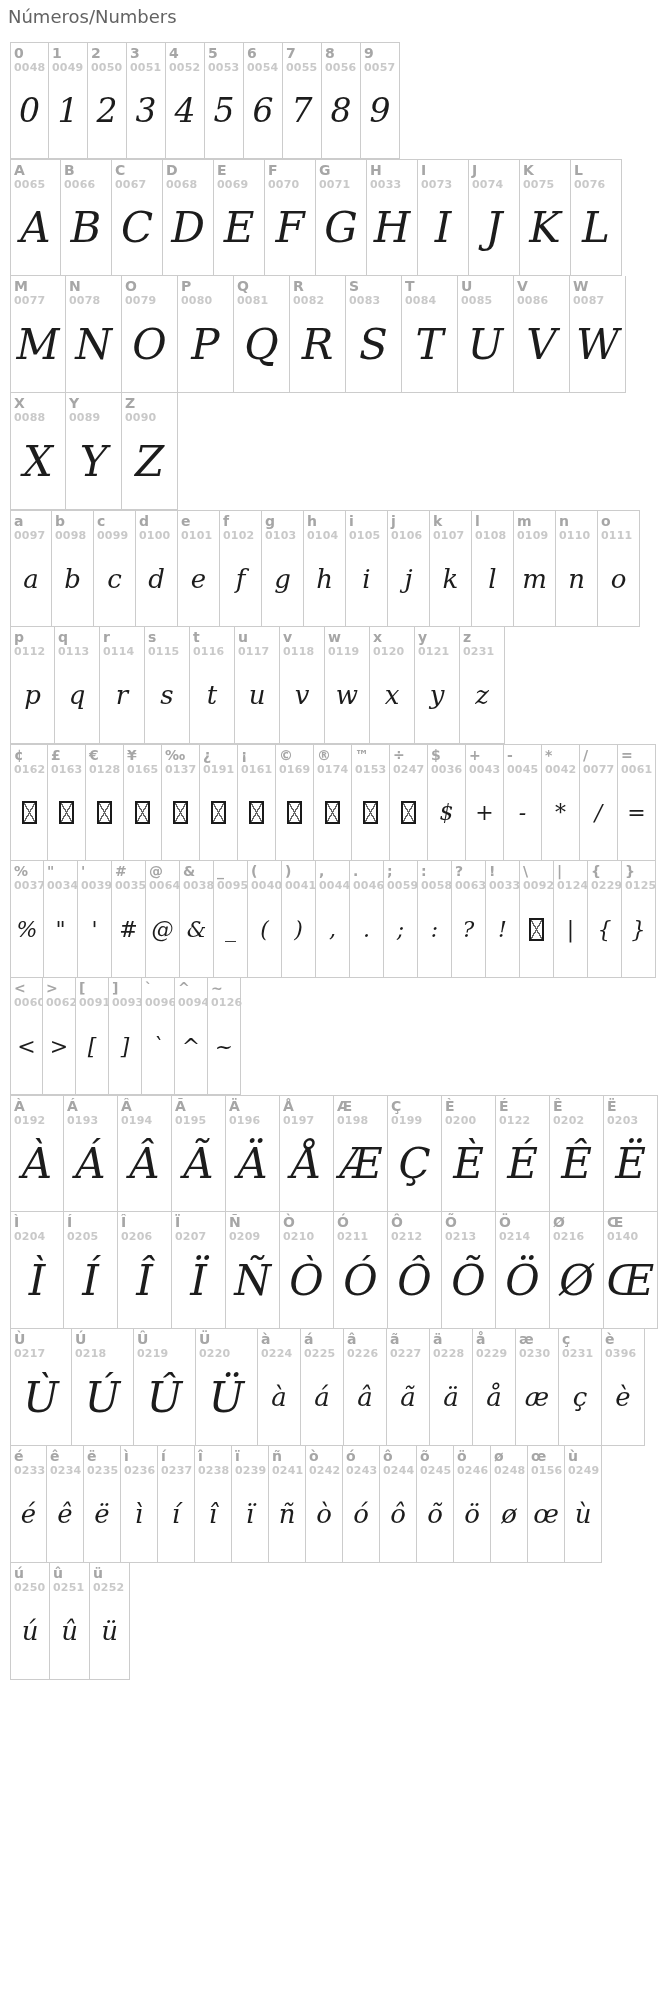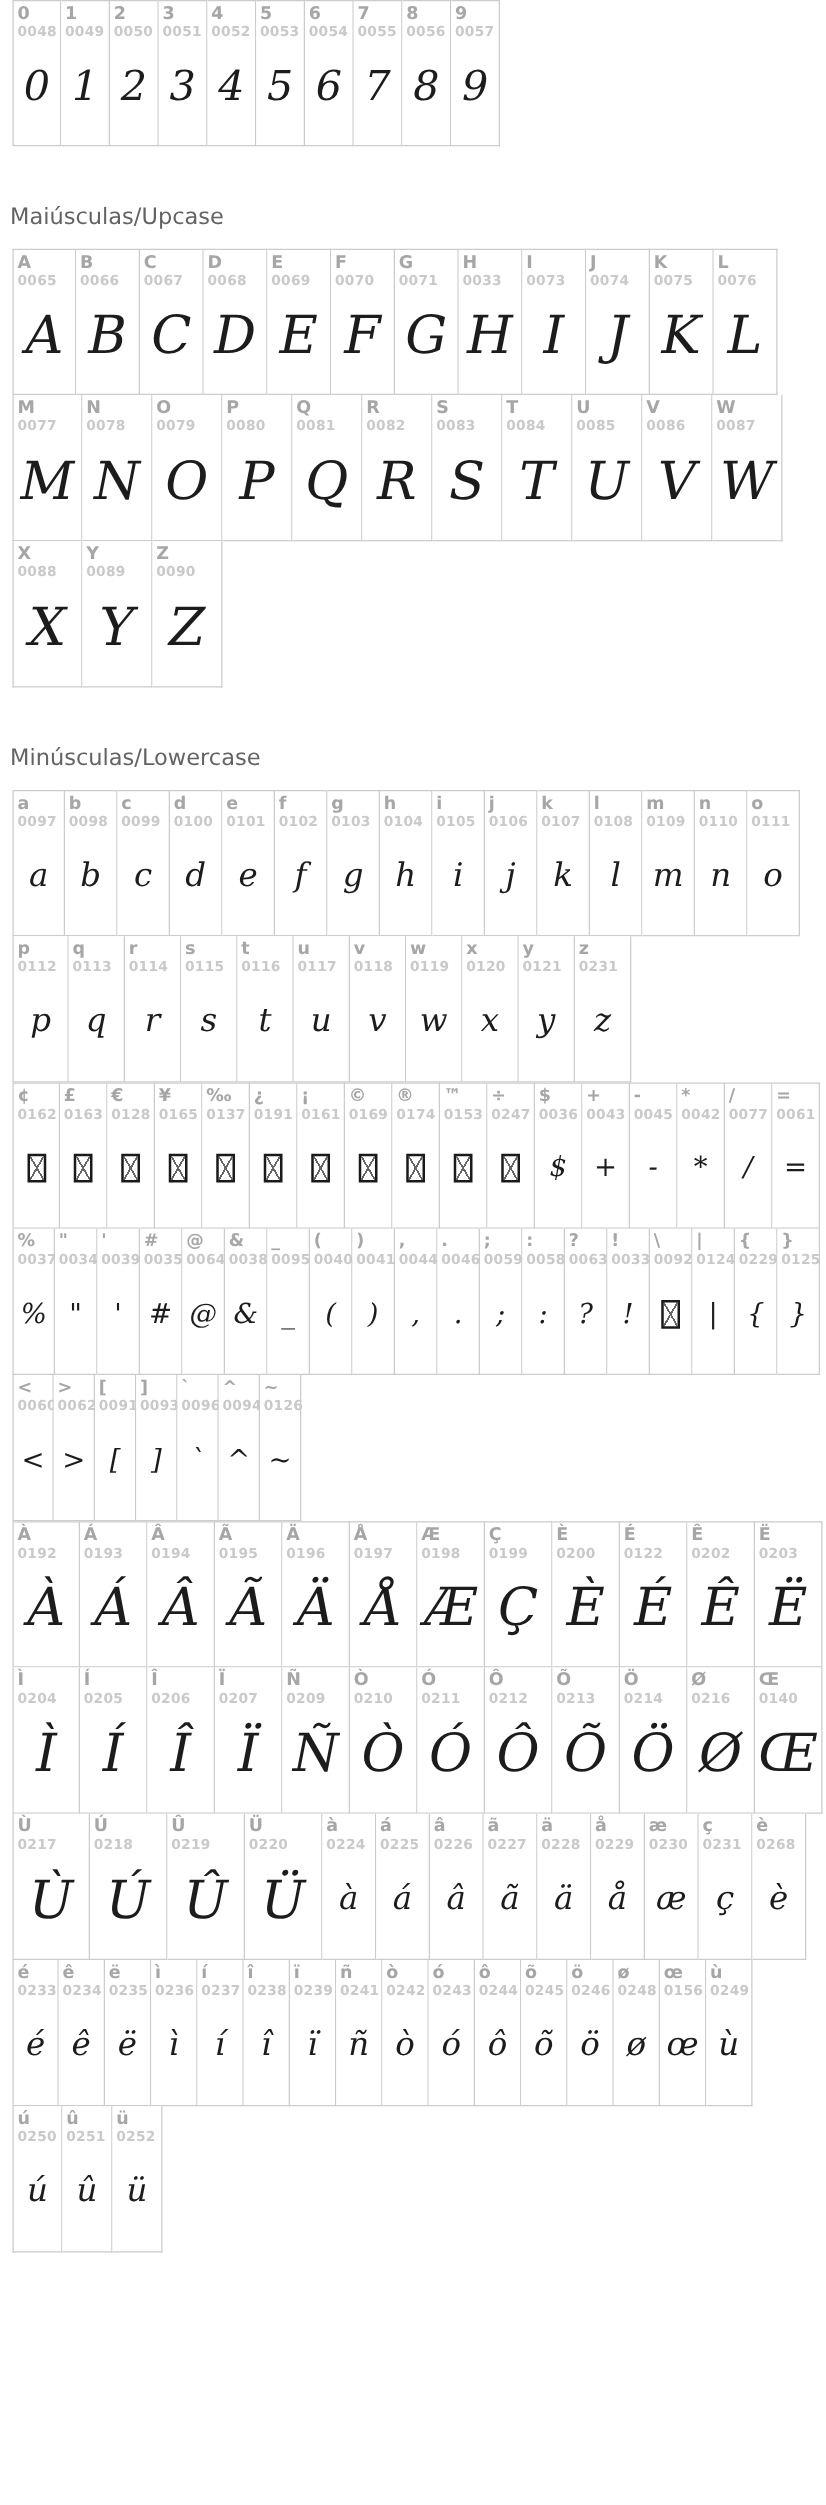--- a/index.html
+++ b/index.html
@@ -31,20 +31,21 @@
       background:
        linear-gradient(to top right, transparent calc(50% - 0.7px), #666 calc(50% - 0.7px), #666 calc(50% + 0.7px), transparent calc(50% + 0.7px)),
        linear-gradient(to bottom right, transparent calc(50% - 0.7px), #666 calc(50% - 0.7px), #666 calc(50% + 0.7px), transparent calc(50% + 0.7px));}
 </style>
 </head>
 <body>
 
 <div class="page">
   <div id="sections-root">
       <div class="section">
+        <h2 class="section-title">Números/Numbers</h2>
         <div class="glyph-table">
           <div class="grid-row">
   <div class="cell" style="width: 39px;">
     <div class="cell-head">
       <span class="ch">0</span>
       <span class="code">0048</span>
     </div>
     <div class="glyph g-lg">0</div>
   </div>
 
@@ -111,833 +112,831 @@
     </div>
     <div class="glyph g-lg">8</div>
   </div>
 
   <div class="cell" style="width: 39px;">
     <div class="cell-head">
       <span class="ch">9</span>
       <span class="code">0057</span>
     </div>
     <div class="glyph g-lg">9</div>
-  </div>
-</div>
-        </div>
-      </div>
-      <div class="section">
-        <h2 class="section-title">Maiúsculas/Upcase</h2>
-        <div class="glyph-table">
-          <div class="grid-row">
-  <div class="cell" style="width: 51px;">
-    <div class="cell-head">
-      <span class="ch">A</span>
-      <span class="code">0065</span>
-    </div>
-    <div class="glyph g-xl">A</div>
-  </div>
-
-  <div class="cell" style="width: 51px;">
-    <div class="cell-head">
-      <span class="ch">B</span>
-      <span class="code">0066</span>
-    </div>
-    <div class="glyph g-xl">B</div>
-  </div>
-
-  <div class="cell" style="width: 51px;">
-    <div class="cell-head">
-      <span class="ch">C</span>
-      <span class="code">0067</span>
-    </div>
-    <div class="glyph g-xl">C</div>
-  </div>
-
-  <div class="cell" style="width: 51px;">
-    <div class="cell-head">
-      <span class="ch">D</span>
-      <span class="code">0068</span>
-    </div>
-    <div class="glyph g-xl">D</div>
-  </div>
-
-  <div class="cell" style="width: 51px;">
-    <div class="cell-head">
-      <span class="ch">E</span>
-      <span class="code">0069</span>
-    </div>
-    <div class="glyph g-xl">E</div>
-  </div>
-
-  <div class="cell" style="width: 51px;">
-    <div class="cell-head">
-      <span class="ch">F</span>
-      <span class="code">0070</span>
-    </div>
-    <div class="glyph g-xl">F</div>
-  </div>
-
-  <div class="cell" style="width: 51px;">
-    <div class="cell-head">
-      <span class="ch">G</span>
-      <span class="code">0071</span>
-    </div>
-    <div class="glyph g-xl">G</div>
-  </div>
-
-  <div class="cell" style="width: 51px;">
-    <div class="cell-head">
-      <span class="ch">H</span>
-      <span class="code">0033</span>
-    </div>
-    <div class="glyph g-xl">H</div>
-  </div>
-
-  <div class="cell" style="width: 51px;">
-    <div class="cell-head">
-      <span class="ch">I</span>
-      <span class="code">0073</span>
-    </div>
-    <div class="glyph g-xl">I</div>
-  </div>
-
-  <div class="cell" style="width: 51px;">
-    <div class="cell-head">
-      <span class="ch">J</span>
-      <span class="code">0074</span>
-    </div>
-    <div class="glyph g-xl">J</div>
-  </div>
-
-  <div class="cell" style="width: 51px;">
-    <div class="cell-head">
-      <span class="ch">K</span>
-      <span class="code">0075</span>
-    </div>
-    <div class="glyph g-xl">K</div>
-  </div>
-
-  <div class="cell" style="width: 51px;">
-    <div class="cell-head">
-      <span class="ch">L</span>
-      <span class="code">0076</span>
-    </div>
-    <div class="glyph g-xl">L</div>
-  </div>
-</div>
-          <div class="grid-row">
-  <div class="cell" style="width: 56px;">
-    <div class="cell-head">
-      <span class="ch">M</span>
-      <span class="code">0077</span>
-    </div>
-    <div class="glyph g-xl">M</div>
-  </div>
-
-  <div class="cell" style="width: 56px;">
-    <div class="cell-head">
-      <span class="ch">N</span>
-      <span class="code">0078</span>
-    </div>
-    <div class="glyph g-xl">N</div>
-  </div>
-
-  <div class="cell" style="width: 56px;">
-    <div class="cell-head">
-      <span class="ch">O</span>
-      <span class="code">0079</span>
-    </div>
-    <div class="glyph g-xl">O</div>
-  </div>
-
-  <div class="cell" style="width: 56px;">
-    <div class="cell-head">
-      <span class="ch">P</span>
-      <span class="code">0080</span>
-    </div>
-    <div class="glyph g-xl">P</div>
-  </div>
-
-  <div class="cell" style="width: 56px;">
-    <div class="cell-head">
-      <span class="ch">Q</span>
-      <span class="code">0081</span>
-    </div>
-    <div class="glyph g-xl">Q</div>
-  </div>
-
-  <div class="cell" style="width: 56px;">
-    <div class="cell-head">
-      <span class="ch">R</span>
-      <span class="code">0082</span>
-    </div>
-    <div class="glyph g-xl">R</div>
-  </div>
-
-  <div class="cell" style="width: 56px;">
-    <div class="cell-head">
-      <span class="ch">S</span>
-      <span class="code">0083</span>
-    </div>
-    <div class="glyph g-xl">S</div>
-  </div>
-
-  <div class="cell" style="width: 56px;">
-    <div class="cell-head">
-      <span class="ch">T</span>
-      <span class="code">0084</span>
-    </div>
-    <div class="glyph g-xl">T</div>
-  </div>
-
-  <div class="cell" style="width: 56px;">
-    <div class="cell-head">
-      <span class="ch">U</span>
-      <span class="code">0085</span>
-    </div>
-    <div class="glyph g-xl">U</div>
-  </div>
-
-  <div class="cell" style="width: 56px;">
-    <div class="cell-head">
-      <span class="ch">V</span>
-      <span class="code">0086</span>
-    </div>
-    <div class="glyph g-xl">V</div>
-  </div>
-
-  <div class="cell" style="width: 56px;">
-    <div class="cell-head">
-      <span class="ch">W</span>
-      <span class="code">0087</span>
-    </div>
-    <div class="glyph g-xl">W</div>
-  </div>
-</div>
-          <div class="grid-row">
-  <div class="cell" style="width: 56px;">
-    <div class="cell-head">
-      <span class="ch">X</span>
-      <span class="code">0088</span>
-    </div>
-    <div class="glyph g-xl">X</div>
-  </div>
-
-  <div class="cell" style="width: 56px;">
-    <div class="cell-head">
-      <span class="ch">Y</span>
-      <span class="code">0089</span>
-    </div>
-    <div class="glyph g-xl">Y</div>
-  </div>
-
-  <div class="cell" style="width: 56px;">
-    <div class="cell-head">
-      <span class="ch">Z</span>
-      <span class="code">0090</span>
-    </div>
-    <div class="glyph g-xl">Z</div>
-  </div>
-</div>
-        </div>
-      </div>
-      <div class="section">
-        <h2 class="section-title">Minúsculas/Lowercase</h2>
-        <div class="glyph-table">
-          <div class="grid-row">
-  <div class="cell" style="width: 42px;">
-    <div class="cell-head">
-      <span class="ch">a</span>
-      <span class="code">0097</span>
-    </div>
-    <div class="glyph g-md">a</div>
-  </div>
-
-  <div class="cell" style="width: 42px;">
-    <div class="cell-head">
-      <span class="ch">b</span>
-      <span class="code">0098</span>
-    </div>
-    <div class="glyph g-md">b</div>
-  </div>
-
-  <div class="cell" style="width: 42px;">
-    <div class="cell-head">
-      <span class="ch">c</span>
-      <span class="code">0099</span>
-    </div>
-    <div class="glyph g-md">c</div>
-  </div>
-
-  <div class="cell" style="width: 42px;">
-    <div class="cell-head">
-      <span class="ch">d</span>
-      <span class="code">0100</span>
-    </div>
-    <div class="glyph g-md">d</div>
-  </div>
-
-  <div class="cell" style="width: 42px;">
-    <div class="cell-head">
-      <span class="ch">e</span>
-      <span class="code">0101</span>
-    </div>
-    <div class="glyph g-md">e</div>
-  </div>
-
-  <div class="cell" style="width: 42px;">
-    <div class="cell-head">
-      <span class="ch">f</span>
-      <span class="code">0102</span>
-    </div>
-    <div class="glyph g-md">f</div>
-  </div>
-
-  <div class="cell" style="width: 42px;">
-    <div class="cell-head">
-      <span class="ch">g</span>
-      <span class="code">0103</span>
-    </div>
-    <div class="glyph g-md">g</div>
-  </div>
-
-  <div class="cell" style="width: 42px;">
-    <div class="cell-head">
-      <span class="ch">h</span>
-      <span class="code">0104</span>
-    </div>
-    <div class="glyph g-md">h</div>
-  </div>
-
-  <div class="cell" style="width: 42px;">
-    <div class="cell-head">
-      <span class="ch">i</span>
-      <span class="code">0105</span>
-    </div>
-    <div class="glyph g-md">i</div>
-  </div>
-
-  <div class="cell" style="width: 42px;">
-    <div class="cell-head">
-      <span class="ch">j</span>
-      <span class="code">0106</span>
-    </div>
-    <div class="glyph g-md">j</div>
-  </div>
-
-  <div class="cell" style="width: 42px;">
-    <div class="cell-head">
-      <span class="ch">k</span>
-      <span class="code">0107</span>
-    </div>
-    <div class="glyph g-md">k</div>
-  </div>
-
-  <div class="cell" style="width: 42px;">
-    <div class="cell-head">
-      <span class="ch">l</span>
-      <span class="code">0108</span>
-    </div>
-    <div class="glyph g-md">l</div>
-  </div>
-
-  <div class="cell" style="width: 42px;">
-    <div class="cell-head">
-      <span class="ch">m</span>
-      <span class="code">0109</span>
-    </div>
-    <div class="glyph g-md">m</div>
-  </div>
-
-  <div class="cell" style="width: 42px;">
-    <div class="cell-head">
-      <span class="ch">n</span>
-      <span class="code">0110</span>
-    </div>
-    <div class="glyph g-md">n</div>
-  </div>
-
-  <div class="cell" style="width: 42px;">
-    <div class="cell-head">
-      <span class="ch">o</span>
-      <span class="code">0111</span>
-    </div>
-    <div class="glyph g-md">o</div>
-  </div>
-</div>
-          <div class="grid-row">
-  <div class="cell" style="width: 45px;">
-    <div class="cell-head">
-      <span class="ch">p</span>
-      <span class="code">0112</span>
-    </div>
-    <div class="glyph g-md">p</div>
-  </div>
-
-  <div class="cell" style="width: 45px;">
-    <div class="cell-head">
-      <span class="ch">q</span>
-      <span class="code">0113</span>
-    </div>
-    <div class="glyph g-md">q</div>
-  </div>
-
-  <div class="cell" style="width: 45px;">
-    <div class="cell-head">
-      <span class="ch">r</span>
-      <span class="code">0114</span>
-    </div>
-    <div class="glyph g-md">r</div>
-  </div>
-
-  <div class="cell" style="width: 45px;">
-    <div class="cell-head">
-      <span class="ch">s</span>
-      <span class="code">0115</span>
-    </div>
-    <div class="glyph g-md">s</div>
-  </div>
-
-  <div class="cell" style="width: 45px;">
-    <div class="cell-head">
-      <span class="ch">t</span>
-      <span class="code">0116</span>
-    </div>
-    <div class="glyph g-md">t</div>
-  </div>
-
-  <div class="cell" style="width: 45px;">
-    <div class="cell-head">
-      <span class="ch">u</span>
-      <span class="code">0117</span>
-    </div>
-    <div class="glyph g-md">u</div>
-  </div>
-
-  <div class="cell" style="width: 45px;">
-    <div class="cell-head">
-      <span class="ch">v</span>
-      <span class="code">0118</span>
-    </div>
-    <div class="glyph g-md">v</div>
-  </div>
-
-  <div class="cell" style="width: 45px;">
-    <div class="cell-head">
-      <span class="ch">w</span>
-      <span class="code">0119</span>
-    </div>
-    <div class="glyph g-md">w</div>
-  </div>
-
-  <div class="cell" style="width: 45px;">
-    <div class="cell-head">
-      <span class="ch">x</span>
-      <span class="code">0120</span>
-    </div>
-    <div class="glyph g-md">x</div>
-  </div>
-
-  <div class="cell" style="width: 45px;">
-    <div class="cell-head">
-      <span class="ch">y</span>
-      <span class="code">0121</span>
-    </div>
-    <div class="glyph g-md">y</div>
-  </div>
-
-  <div class="cell" style="width: 45px;">
-    <div class="cell-head">
-      <span class="ch">z</span>
-      <span class="code">0231</span>
-    </div>
-    <div class="glyph g-md">z</div>
   </div>
 </div>
         </div>
       </div>
       <div class="section">
         <div class="glyph-table">
           <div class="grid-row">
-  <div class="cell" style="width: 38px;">
-    <div class="cell-head">
-      <span class="ch">¢</span>
-      <span class="code">0162</span>
-    </div>
-    <div class="glyph g-sm">
-                <span class="tofu"></span>
-              </div>
-  </div>
-
-  <div class="cell" style="width: 38px;">
-    <div class="cell-head">
-      <span class="ch">£</span>
-      <span class="code">0163</span>
-    </div>
-    <div class="glyph g-sm">
-                <span class="tofu"></span>
-              </div>
-  </div>
-
-  <div class="cell" style="width: 38px;">
-    <div class="cell-head">
-      <span class="ch">€</span>
-      <span class="code">0128</span>
-    </div>
-    <div class="glyph g-sm">
-                <span class="tofu"></span>
-              </div>
-  </div>
-
-  <div class="cell" style="width: 38px;">
-    <div class="cell-head">
-      <span class="ch">¥</span>
-      <span class="code">0165</span>
-    </div>
-    <div class="glyph g-sm">
-                <span class="tofu"></span>
-              </div>
-  </div>
-
-  <div class="cell" style="width: 38px;">
-    <div class="cell-head">
-      <span class="ch">‰</span>
-      <span class="code">0137</span>
-    </div>
-    <div class="glyph g-sm">
-                <span class="tofu"></span>
-              </div>
-  </div>
-
-  <div class="cell" style="width: 38px;">
-    <div class="cell-head">
-      <span class="ch">¿</span>
-      <span class="code">0191</span>
-    </div>
-    <div class="glyph g-sm">
-                <span class="tofu"></span>
-              </div>
-  </div>
-
-  <div class="cell" style="width: 38px;">
-    <div class="cell-head">
-      <span class="ch">¡</span>
-      <span class="code">0161</span>
-    </div>
-    <div class="glyph g-sm">
-                <span class="tofu"></span>
-              </div>
-  </div>
-
-  <div class="cell" style="width: 38px;">
-    <div class="cell-head">
-      <span class="ch">©</span>
-      <span class="code">0169</span>
-    </div>
-    <div class="glyph g-sm">
-                <span class="tofu"></span>
-              </div>
-  </div>
-
-  <div class="cell" style="width: 38px;">
-    <div class="cell-head">
-      <span class="ch">®</span>
-      <span class="code">0174</span>
-    </div>
-    <div class="glyph g-sm">
-                <span class="tofu"></span>
-              </div>
-  </div>
-
-  <div class="cell" style="width: 38px;">
-    <div class="cell-head">
-      <span class="ch">™</span>
-      <span class="code">0153</span>
-    </div>
-    <div class="glyph g-sm">
-                <span class="tofu"></span>
-              </div>
-  </div>
-
-  <div class="cell" style="width: 38px;">
-    <div class="cell-head">
-      <span class="ch">÷</span>
-      <span class="code">0247</span>
-    </div>
-    <div class="glyph g-sm">
-                <span class="tofu"></span>
-              </div>
-  </div>
-
-  <div class="cell" style="width: 38px;">
-    <div class="cell-head">
-      <span class="ch">$</span>
-      <span class="code">0036</span>
-    </div>
-    <div class="glyph g-sm">$</div>
-  </div>
-
-  <div class="cell" style="width: 38px;">
-    <div class="cell-head">
-      <span class="ch">+</span>
-      <span class="code">0043</span>
-    </div>
-    <div class="glyph g-sm">+</div>
-  </div>
-
-  <div class="cell" style="width: 38px;">
-    <div class="cell-head">
-      <span class="ch">-</span>
-      <span class="code">0045</span>
-    </div>
-    <div class="glyph g-sm">-</div>
-  </div>
-
-  <div class="cell" style="width: 38px;">
-    <div class="cell-head">
-      <span class="ch">*</span>
-      <span class="code">0042</span>
-    </div>
-    <div class="glyph g-sm">*</div>
-  </div>
-
-  <div class="cell" style="width: 38px;">
-    <div class="cell-head">
-      <span class="ch">/</span>
+  <div class="cell" style="width: 51px;">
+    <div class="cell-head">
+      <span class="ch">A</span>
+      <span class="code">0065</span>
+    </div>
+    <div class="glyph g-xl">A</div>
+  </div>
+
+  <div class="cell" style="width: 51px;">
+    <div class="cell-head">
+      <span class="ch">B</span>
+      <span class="code">0066</span>
+    </div>
+    <div class="glyph g-xl">B</div>
+  </div>
+
+  <div class="cell" style="width: 51px;">
+    <div class="cell-head">
+      <span class="ch">C</span>
+      <span class="code">0067</span>
+    </div>
+    <div class="glyph g-xl">C</div>
+  </div>
+
+  <div class="cell" style="width: 51px;">
+    <div class="cell-head">
+      <span class="ch">D</span>
+      <span class="code">0068</span>
+    </div>
+    <div class="glyph g-xl">D</div>
+  </div>
+
+  <div class="cell" style="width: 51px;">
+    <div class="cell-head">
+      <span class="ch">E</span>
+      <span class="code">0069</span>
+    </div>
+    <div class="glyph g-xl">E</div>
+  </div>
+
+  <div class="cell" style="width: 51px;">
+    <div class="cell-head">
+      <span class="ch">F</span>
+      <span class="code">0070</span>
+    </div>
+    <div class="glyph g-xl">F</div>
+  </div>
+
+  <div class="cell" style="width: 51px;">
+    <div class="cell-head">
+      <span class="ch">G</span>
+      <span class="code">0071</span>
+    </div>
+    <div class="glyph g-xl">G</div>
+  </div>
+
+  <div class="cell" style="width: 51px;">
+    <div class="cell-head">
+      <span class="ch">H</span>
+      <span class="code">0033</span>
+    </div>
+    <div class="glyph g-xl">H</div>
+  </div>
+
+  <div class="cell" style="width: 51px;">
+    <div class="cell-head">
+      <span class="ch">I</span>
+      <span class="code">0073</span>
+    </div>
+    <div class="glyph g-xl">I</div>
+  </div>
+
+  <div class="cell" style="width: 51px;">
+    <div class="cell-head">
+      <span class="ch">J</span>
+      <span class="code">0074</span>
+    </div>
+    <div class="glyph g-xl">J</div>
+  </div>
+
+  <div class="cell" style="width: 51px;">
+    <div class="cell-head">
+      <span class="ch">K</span>
+      <span class="code">0075</span>
+    </div>
+    <div class="glyph g-xl">K</div>
+  </div>
+
+  <div class="cell" style="width: 51px;">
+    <div class="cell-head">
+      <span class="ch">L</span>
+      <span class="code">0076</span>
+    </div>
+    <div class="glyph g-xl">L</div>
+  </div>
+</div>
+          <div class="grid-row">
+  <div class="cell" style="width: 56px;">
+    <div class="cell-head">
+      <span class="ch">M</span>
       <span class="code">0077</span>
     </div>
-    <div class="glyph g-sm">/</div>
-  </div>
-
-  <div class="cell" style="width: 38px;">
-    <div class="cell-head">
-      <span class="ch">=</span>
-      <span class="code">0061</span>
-    </div>
-    <div class="glyph g-sm">=</div>
+    <div class="glyph g-xl">M</div>
+  </div>
+
+  <div class="cell" style="width: 56px;">
+    <div class="cell-head">
+      <span class="ch">N</span>
+      <span class="code">0078</span>
+    </div>
+    <div class="glyph g-xl">N</div>
+  </div>
+
+  <div class="cell" style="width: 56px;">
+    <div class="cell-head">
+      <span class="ch">O</span>
+      <span class="code">0079</span>
+    </div>
+    <div class="glyph g-xl">O</div>
+  </div>
+
+  <div class="cell" style="width: 56px;">
+    <div class="cell-head">
+      <span class="ch">P</span>
+      <span class="code">0080</span>
+    </div>
+    <div class="glyph g-xl">P</div>
+  </div>
+
+  <div class="cell" style="width: 56px;">
+    <div class="cell-head">
+      <span class="ch">Q</span>
+      <span class="code">0081</span>
+    </div>
+    <div class="glyph g-xl">Q</div>
+  </div>
+
+  <div class="cell" style="width: 56px;">
+    <div class="cell-head">
+      <span class="ch">R</span>
+      <span class="code">0082</span>
+    </div>
+    <div class="glyph g-xl">R</div>
+  </div>
+
+  <div class="cell" style="width: 56px;">
+    <div class="cell-head">
+      <span class="ch">S</span>
+      <span class="code">0083</span>
+    </div>
+    <div class="glyph g-xl">S</div>
+  </div>
+
+  <div class="cell" style="width: 56px;">
+    <div class="cell-head">
+      <span class="ch">T</span>
+      <span class="code">0084</span>
+    </div>
+    <div class="glyph g-xl">T</div>
+  </div>
+
+  <div class="cell" style="width: 56px;">
+    <div class="cell-head">
+      <span class="ch">U</span>
+      <span class="code">0085</span>
+    </div>
+    <div class="glyph g-xl">U</div>
+  </div>
+
+  <div class="cell" style="width: 56px;">
+    <div class="cell-head">
+      <span class="ch">V</span>
+      <span class="code">0086</span>
+    </div>
+    <div class="glyph g-xl">V</div>
+  </div>
+
+  <div class="cell" style="width: 56px;">
+    <div class="cell-head">
+      <span class="ch">W</span>
+      <span class="code">0087</span>
+    </div>
+    <div class="glyph g-xl">W</div>
   </div>
 </div>
           <div class="grid-row">
-  <div class="cell" style="width: 34px;">
-    <div class="cell-head">
-      <span class="ch">%</span>
-      <span class="code">0037</span>
-    </div>
-    <div class="glyph g-sm">%</div>
-  </div>
-
-  <div class="cell" style="width: 34px;">
-    <div class="cell-head">
-      <span class="ch">"</span>
-      <span class="code">0034</span>
-    </div>
-    <div class="glyph g-sm">"</div>
-  </div>
-
-  <div class="cell" style="width: 34px;">
-    <div class="cell-head">
-      <span class="ch">'</span>
-      <span class="code">0039</span>
-    </div>
-    <div class="glyph g-sm">'</div>
-  </div>
-
-  <div class="cell" style="width: 34px;">
-    <div class="cell-head">
-      <span class="ch">#</span>
-      <span class="code">0035</span>
-    </div>
-    <div class="glyph g-sm">#</div>
-  </div>
-
-  <div class="cell" style="width: 34px;">
-    <div class="cell-head">
-      <span class="ch">@</span>
-      <span class="code">0064</span>
-    </div>
-    <div class="glyph g-sm">@</div>
-  </div>
-
-  <div class="cell" style="width: 34px;">
-    <div class="cell-head">
-      <span class="ch">&amp;</span>
-      <span class="code">0038</span>
-    </div>
-    <div class="glyph g-sm">&amp;</div>
-  </div>
-
-  <div class="cell" style="width: 34px;">
-    <div class="cell-head">
-      <span class="ch">_</span>
-      <span class="code">0095</span>
-    </div>
-    <div class="glyph g-sm">_</div>
-  </div>
-
-  <div class="cell" style="width: 34px;">
-    <div class="cell-head">
-      <span class="ch">(</span>
-      <span class="code">0040</span>
-    </div>
-    <div class="glyph g-sm">(</div>
-  </div>
-
-  <div class="cell" style="width: 34px;">
-    <div class="cell-head">
-      <span class="ch">)</span>
-      <span class="code">0041</span>
-    </div>
-    <div class="glyph g-sm">)</div>
-  </div>
-
-  <div class="cell" style="width: 34px;">
-    <div class="cell-head">
-      <span class="ch">,</span>
-      <span class="code">0044</span>
-    </div>
-    <div class="glyph g-sm">,</div>
-  </div>
-
-  <div class="cell" style="width: 34px;">
-    <div class="cell-head">
-      <span class="ch">.</span>
-      <span class="code">0046</span>
-    </div>
-    <div class="glyph g-sm">.</div>
-  </div>
-
-  <div class="cell" style="width: 34px;">
-    <div class="cell-head">
-      <span class="ch">;</span>
-      <span class="code">0059</span>
-    </div>
-    <div class="glyph g-sm">;</div>
-  </div>
-
-  <div class="cell" style="width: 34px;">
-    <div class="cell-head">
-      <span class="ch">:</span>
-      <span class="code">0058</span>
-    </div>
-    <div class="glyph g-sm">:</div>
-  </div>
-
-  <div class="cell" style="width: 34px;">
-    <div class="cell-head">
-      <span class="ch">?</span>
-      <span class="code">0063</span>
-    </div>
-    <div class="glyph g-sm">?</div>
-  </div>
-
-  <div class="cell" style="width: 34px;">
-    <div class="cell-head">
-      <span class="ch">!</span>
-      <span class="code">0033</span>
-    </div>
-    <div class="glyph g-sm">!</div>
-  </div>
-
-  <div class="cell" style="width: 34px;">
-    <div class="cell-head">
-      <span class="ch">\</span>
-      <span class="code">0092</span>
-    </div>
-    <div class="glyph g-sm">
-                <span class="tofu"></span>
-              </div>
-  </div>
-
-  <div class="cell" style="width: 34px;">
-    <div class="cell-head">
-      <span class="ch">|</span>
-      <span class="code">0124</span>
-    </div>
-    <div class="glyph g-sm">|</div>
-  </div>
-
-  <div class="cell" style="width: 34px;">
-    <div class="cell-head">
-      <span class="ch">{</span>
-      <span class="code">0229</span>
-    </div>
-    <div class="glyph g-sm">{</div>
-  </div>
-
-  <div class="cell" style="width: 34px;">
-    <div class="cell-head">
-      <span class="ch">}</span>
-      <span class="code">0125</span>
-    </div>
-    <div class="glyph g-sm">}</div>
-  </div>
-</div>
-          <div class="grid-row">
-  <div class="cell" style="width: 33px;">
-    <div class="cell-head">
-      <span class="ch">&lt;</span>
-      <span class="code">0060</span>
-    </div>
-    <div class="glyph g-sm">&lt;</div>
-  </div>
-
-  <div class="cell" style="width: 33px;">
-    <div class="cell-head">
-      <span class="ch">&gt;</span>
-      <span class="code">0062</span>
-    </div>
-    <div class="glyph g-sm">&gt;</div>
-  </div>
-
-  <div class="cell" style="width: 33px;">
-    <div class="cell-head">
-      <span class="ch">[</span>
-      <span class="code">0091</span>
-    </div>
-    <div class="glyph g-sm">[</div>
-  </div>
-
-  <div class="cell" style="width: 33px;">
-    <div class="cell-head">
-      <span class="ch">]</span>
-      <span class="code">0093</span>
-    </div>
-    <div class="glyph g-sm">]</div>
-  </div>
-
-  <div class="cell" style="width: 33px;">
-    <div class="cell-head">
-      <span class="ch">`</span>
-      <span class="code">0096</span>
-    </div>
-    <div class="glyph g-sm">`</div>
-  </div>
-
-  <div class="cell" style="width: 33px;">
-    <div class="cell-head">
-      <span class="ch">^</span>
-      <span class="code">0094</span>
-    </div>
-    <div class="glyph g-sm">^</div>
-  </div>
-
-  <div class="cell" style="width: 33px;">
-    <div class="cell-head">
-      <span class="ch">~</span>
-      <span class="code">0126</span>
-    </div>
-    <div class="glyph g-sm">~</div>
+  <div class="cell" style="width: 56px;">
+    <div class="cell-head">
+      <span class="ch">X</span>
+      <span class="code">0088</span>
+    </div>
+    <div class="glyph g-xl">X</div>
+  </div>
+
+  <div class="cell" style="width: 56px;">
+    <div class="cell-head">
+      <span class="ch">Y</span>
+      <span class="code">0089</span>
+    </div>
+    <div class="glyph g-xl">Y</div>
+  </div>
+
+  <div class="cell" style="width: 56px;">
+    <div class="cell-head">
+      <span class="ch">Z</span>
+      <span class="code">0090</span>
+    </div>
+    <div class="glyph g-xl">Z</div>
   </div>
 </div>
         </div>
       </div>
       <div class="section">
         <div class="glyph-table">
           <div class="grid-row">
+  <div class="cell" style="width: 42px;">
+    <div class="cell-head">
+      <span class="ch">a</span>
+      <span class="code">0097</span>
+    </div>
+    <div class="glyph g-md">a</div>
+  </div>
+
+  <div class="cell" style="width: 42px;">
+    <div class="cell-head">
+      <span class="ch">b</span>
+      <span class="code">0098</span>
+    </div>
+    <div class="glyph g-md">b</div>
+  </div>
+
+  <div class="cell" style="width: 42px;">
+    <div class="cell-head">
+      <span class="ch">c</span>
+      <span class="code">0099</span>
+    </div>
+    <div class="glyph g-md">c</div>
+  </div>
+
+  <div class="cell" style="width: 42px;">
+    <div class="cell-head">
+      <span class="ch">d</span>
+      <span class="code">0100</span>
+    </div>
+    <div class="glyph g-md">d</div>
+  </div>
+
+  <div class="cell" style="width: 42px;">
+    <div class="cell-head">
+      <span class="ch">e</span>
+      <span class="code">0101</span>
+    </div>
+    <div class="glyph g-md">e</div>
+  </div>
+
+  <div class="cell" style="width: 42px;">
+    <div class="cell-head">
+      <span class="ch">f</span>
+      <span class="code">0102</span>
+    </div>
+    <div class="glyph g-md">f</div>
+  </div>
+
+  <div class="cell" style="width: 42px;">
+    <div class="cell-head">
+      <span class="ch">g</span>
+      <span class="code">0103</span>
+    </div>
+    <div class="glyph g-md">g</div>
+  </div>
+
+  <div class="cell" style="width: 42px;">
+    <div class="cell-head">
+      <span class="ch">h</span>
+      <span class="code">0104</span>
+    </div>
+    <div class="glyph g-md">h</div>
+  </div>
+
+  <div class="cell" style="width: 42px;">
+    <div class="cell-head">
+      <span class="ch">i</span>
+      <span class="code">0105</span>
+    </div>
+    <div class="glyph g-md">i</div>
+  </div>
+
+  <div class="cell" style="width: 42px;">
+    <div class="cell-head">
+      <span class="ch">j</span>
+      <span class="code">0106</span>
+    </div>
+    <div class="glyph g-md">j</div>
+  </div>
+
+  <div class="cell" style="width: 42px;">
+    <div class="cell-head">
+      <span class="ch">k</span>
+      <span class="code">0107</span>
+    </div>
+    <div class="glyph g-md">k</div>
+  </div>
+
+  <div class="cell" style="width: 42px;">
+    <div class="cell-head">
+      <span class="ch">l</span>
+      <span class="code">0108</span>
+    </div>
+    <div class="glyph g-md">l</div>
+  </div>
+
+  <div class="cell" style="width: 42px;">
+    <div class="cell-head">
+      <span class="ch">m</span>
+      <span class="code">0109</span>
+    </div>
+    <div class="glyph g-md">m</div>
+  </div>
+
+  <div class="cell" style="width: 42px;">
+    <div class="cell-head">
+      <span class="ch">n</span>
+      <span class="code">0110</span>
+    </div>
+    <div class="glyph g-md">n</div>
+  </div>
+
+  <div class="cell" style="width: 42px;">
+    <div class="cell-head">
+      <span class="ch">o</span>
+      <span class="code">0111</span>
+    </div>
+    <div class="glyph g-md">o</div>
+  </div>
+</div>
+          <div class="grid-row">
+  <div class="cell" style="width: 45px;">
+    <div class="cell-head">
+      <span class="ch">p</span>
+      <span class="code">0112</span>
+    </div>
+    <div class="glyph g-md">p</div>
+  </div>
+
+  <div class="cell" style="width: 45px;">
+    <div class="cell-head">
+      <span class="ch">q</span>
+      <span class="code">0113</span>
+    </div>
+    <div class="glyph g-md">q</div>
+  </div>
+
+  <div class="cell" style="width: 45px;">
+    <div class="cell-head">
+      <span class="ch">r</span>
+      <span class="code">0114</span>
+    </div>
+    <div class="glyph g-md">r</div>
+  </div>
+
+  <div class="cell" style="width: 45px;">
+    <div class="cell-head">
+      <span class="ch">s</span>
+      <span class="code">0115</span>
+    </div>
+    <div class="glyph g-md">s</div>
+  </div>
+
+  <div class="cell" style="width: 45px;">
+    <div class="cell-head">
+      <span class="ch">t</span>
+      <span class="code">0116</span>
+    </div>
+    <div class="glyph g-md">t</div>
+  </div>
+
+  <div class="cell" style="width: 45px;">
+    <div class="cell-head">
+      <span class="ch">u</span>
+      <span class="code">0117</span>
+    </div>
+    <div class="glyph g-md">u</div>
+  </div>
+
+  <div class="cell" style="width: 45px;">
+    <div class="cell-head">
+      <span class="ch">v</span>
+      <span class="code">0118</span>
+    </div>
+    <div class="glyph g-md">v</div>
+  </div>
+
+  <div class="cell" style="width: 45px;">
+    <div class="cell-head">
+      <span class="ch">w</span>
+      <span class="code">0119</span>
+    </div>
+    <div class="glyph g-md">w</div>
+  </div>
+
+  <div class="cell" style="width: 45px;">
+    <div class="cell-head">
+      <span class="ch">x</span>
+      <span class="code">0120</span>
+    </div>
+    <div class="glyph g-md">x</div>
+  </div>
+
+  <div class="cell" style="width: 45px;">
+    <div class="cell-head">
+      <span class="ch">y</span>
+      <span class="code">0121</span>
+    </div>
+    <div class="glyph g-md">y</div>
+  </div>
+
+  <div class="cell" style="width: 45px;">
+    <div class="cell-head">
+      <span class="ch">z</span>
+      <span class="code">0231</span>
+    </div>
+    <div class="glyph g-md">z</div>
+  </div>
+</div>
+        </div>
+      </div>
+      <div class="section">
+        <div class="glyph-table">
+          <div class="grid-row">
+  <div class="cell" style="width: 38px;">
+    <div class="cell-head">
+      <span class="ch">¢</span>
+      <span class="code">0162</span>
+    </div>
+    <div class="glyph g-sm">
+                <span class="tofu"></span>
+              </div>
+  </div>
+
+  <div class="cell" style="width: 38px;">
+    <div class="cell-head">
+      <span class="ch">£</span>
+      <span class="code">0163</span>
+    </div>
+    <div class="glyph g-sm">
+                <span class="tofu"></span>
+              </div>
+  </div>
+
+  <div class="cell" style="width: 38px;">
+    <div class="cell-head">
+      <span class="ch">€</span>
+      <span class="code">0128</span>
+    </div>
+    <div class="glyph g-sm">
+                <span class="tofu"></span>
+              </div>
+  </div>
+
+  <div class="cell" style="width: 38px;">
+    <div class="cell-head">
+      <span class="ch">¥</span>
+      <span class="code">0165</span>
+    </div>
+    <div class="glyph g-sm">
+                <span class="tofu"></span>
+              </div>
+  </div>
+
+  <div class="cell" style="width: 38px;">
+    <div class="cell-head">
+      <span class="ch">‰</span>
+      <span class="code">0137</span>
+    </div>
+    <div class="glyph g-sm">
+                <span class="tofu"></span>
+              </div>
+  </div>
+
+  <div class="cell" style="width: 38px;">
+    <div class="cell-head">
+      <span class="ch">¿</span>
+      <span class="code">0191</span>
+    </div>
+    <div class="glyph g-sm">
+                <span class="tofu"></span>
+              </div>
+  </div>
+
+  <div class="cell" style="width: 38px;">
+    <div class="cell-head">
+      <span class="ch">¡</span>
+      <span class="code">0161</span>
+    </div>
+    <div class="glyph g-sm">
+                <span class="tofu"></span>
+              </div>
+  </div>
+
+  <div class="cell" style="width: 38px;">
+    <div class="cell-head">
+      <span class="ch">©</span>
+      <span class="code">0169</span>
+    </div>
+    <div class="glyph g-sm">
+                <span class="tofu"></span>
+              </div>
+  </div>
+
+  <div class="cell" style="width: 38px;">
+    <div class="cell-head">
+      <span class="ch">®</span>
+      <span class="code">0174</span>
+    </div>
+    <div class="glyph g-sm">
+                <span class="tofu"></span>
+              </div>
+  </div>
+
+  <div class="cell" style="width: 38px;">
+    <div class="cell-head">
+      <span class="ch">™</span>
+      <span class="code">0153</span>
+    </div>
+    <div class="glyph g-sm">
+                <span class="tofu"></span>
+              </div>
+  </div>
+
+  <div class="cell" style="width: 38px;">
+    <div class="cell-head">
+      <span class="ch">÷</span>
+      <span class="code">0247</span>
+    </div>
+    <div class="glyph g-sm">
+                <span class="tofu"></span>
+              </div>
+  </div>
+
+  <div class="cell" style="width: 38px;">
+    <div class="cell-head">
+      <span class="ch">$</span>
+      <span class="code">0036</span>
+    </div>
+    <div class="glyph g-sm">$</div>
+  </div>
+
+  <div class="cell" style="width: 38px;">
+    <div class="cell-head">
+      <span class="ch">+</span>
+      <span class="code">0043</span>
+    </div>
+    <div class="glyph g-sm">+</div>
+  </div>
+
+  <div class="cell" style="width: 38px;">
+    <div class="cell-head">
+      <span class="ch">-</span>
+      <span class="code">0045</span>
+    </div>
+    <div class="glyph g-sm">-</div>
+  </div>
+
+  <div class="cell" style="width: 38px;">
+    <div class="cell-head">
+      <span class="ch">*</span>
+      <span class="code">0042</span>
+    </div>
+    <div class="glyph g-sm">*</div>
+  </div>
+
+  <div class="cell" style="width: 38px;">
+    <div class="cell-head">
+      <span class="ch">/</span>
+      <span class="code">0077</span>
+    </div>
+    <div class="glyph g-sm">/</div>
+  </div>
+
+  <div class="cell" style="width: 38px;">
+    <div class="cell-head">
+      <span class="ch">=</span>
+      <span class="code">0061</span>
+    </div>
+    <div class="glyph g-sm">=</div>
+  </div>
+</div>
+          <div class="grid-row">
+  <div class="cell" style="width: 34px;">
+    <div class="cell-head">
+      <span class="ch">%</span>
+      <span class="code">0037</span>
+    </div>
+    <div class="glyph g-sm">%</div>
+  </div>
+
+  <div class="cell" style="width: 34px;">
+    <div class="cell-head">
+      <span class="ch">"</span>
+      <span class="code">0034</span>
+    </div>
+    <div class="glyph g-sm">"</div>
+  </div>
+
+  <div class="cell" style="width: 34px;">
+    <div class="cell-head">
+      <span class="ch">'</span>
+      <span class="code">0039</span>
+    </div>
+    <div class="glyph g-sm">'</div>
+  </div>
+
+  <div class="cell" style="width: 34px;">
+    <div class="cell-head">
+      <span class="ch">#</span>
+      <span class="code">0035</span>
+    </div>
+    <div class="glyph g-sm">#</div>
+  </div>
+
+  <div class="cell" style="width: 34px;">
+    <div class="cell-head">
+      <span class="ch">@</span>
+      <span class="code">0064</span>
+    </div>
+    <div class="glyph g-sm">@</div>
+  </div>
+
+  <div class="cell" style="width: 34px;">
+    <div class="cell-head">
+      <span class="ch">&amp;</span>
+      <span class="code">0038</span>
+    </div>
+    <div class="glyph g-sm">&amp;</div>
+  </div>
+
+  <div class="cell" style="width: 34px;">
+    <div class="cell-head">
+      <span class="ch">_</span>
+      <span class="code">0095</span>
+    </div>
+    <div class="glyph g-sm">_</div>
+  </div>
+
+  <div class="cell" style="width: 34px;">
+    <div class="cell-head">
+      <span class="ch">(</span>
+      <span class="code">0040</span>
+    </div>
+    <div class="glyph g-sm">(</div>
+  </div>
+
+  <div class="cell" style="width: 34px;">
+    <div class="cell-head">
+      <span class="ch">)</span>
+      <span class="code">0041</span>
+    </div>
+    <div class="glyph g-sm">)</div>
+  </div>
+
+  <div class="cell" style="width: 34px;">
+    <div class="cell-head">
+      <span class="ch">,</span>
+      <span class="code">0044</span>
+    </div>
+    <div class="glyph g-sm">,</div>
+  </div>
+
+  <div class="cell" style="width: 34px;">
+    <div class="cell-head">
+      <span class="ch">.</span>
+      <span class="code">0046</span>
+    </div>
+    <div class="glyph g-sm">.</div>
+  </div>
+
+  <div class="cell" style="width: 34px;">
+    <div class="cell-head">
+      <span class="ch">;</span>
+      <span class="code">0059</span>
+    </div>
+    <div class="glyph g-sm">;</div>
+  </div>
+
+  <div class="cell" style="width: 34px;">
+    <div class="cell-head">
+      <span class="ch">:</span>
+      <span class="code">0058</span>
+    </div>
+    <div class="glyph g-sm">:</div>
+  </div>
+
+  <div class="cell" style="width: 34px;">
+    <div class="cell-head">
+      <span class="ch">?</span>
+      <span class="code">0063</span>
+    </div>
+    <div class="glyph g-sm">?</div>
+  </div>
+
+  <div class="cell" style="width: 34px;">
+    <div class="cell-head">
+      <span class="ch">!</span>
+      <span class="code">0033</span>
+    </div>
+    <div class="glyph g-sm">!</div>
+  </div>
+
+  <div class="cell" style="width: 34px;">
+    <div class="cell-head">
+      <span class="ch">\</span>
+      <span class="code">0092</span>
+    </div>
+    <div class="glyph g-sm">
+                <span class="tofu"></span>
+              </div>
+  </div>
+
+  <div class="cell" style="width: 34px;">
+    <div class="cell-head">
+      <span class="ch">|</span>
+      <span class="code">0124</span>
+    </div>
+    <div class="glyph g-sm">|</div>
+  </div>
+
+  <div class="cell" style="width: 34px;">
+    <div class="cell-head">
+      <span class="ch">{</span>
+      <span class="code">0229</span>
+    </div>
+    <div class="glyph g-sm">{</div>
+  </div>
+
+  <div class="cell" style="width: 34px;">
+    <div class="cell-head">
+      <span class="ch">}</span>
+      <span class="code">0125</span>
+    </div>
+    <div class="glyph g-sm">}</div>
+  </div>
+</div>
+          <div class="grid-row">
+  <div class="cell" style="width: 33px;">
+    <div class="cell-head">
+      <span class="ch">&lt;</span>
+      <span class="code">0060</span>
+    </div>
+    <div class="glyph g-sm">&lt;</div>
+  </div>
+
+  <div class="cell" style="width: 33px;">
+    <div class="cell-head">
+      <span class="ch">&gt;</span>
+      <span class="code">0062</span>
+    </div>
+    <div class="glyph g-sm">&gt;</div>
+  </div>
+
+  <div class="cell" style="width: 33px;">
+    <div class="cell-head">
+      <span class="ch">[</span>
+      <span class="code">0091</span>
+    </div>
+    <div class="glyph g-sm">[</div>
+  </div>
+
+  <div class="cell" style="width: 33px;">
+    <div class="cell-head">
+      <span class="ch">]</span>
+      <span class="code">0093</span>
+    </div>
+    <div class="glyph g-sm">]</div>
+  </div>
+
+  <div class="cell" style="width: 33px;">
+    <div class="cell-head">
+      <span class="ch">`</span>
+      <span class="code">0096</span>
+    </div>
+    <div class="glyph g-sm">`</div>
+  </div>
+
+  <div class="cell" style="width: 33px;">
+    <div class="cell-head">
+      <span class="ch">^</span>
+      <span class="code">0094</span>
+    </div>
+    <div class="glyph g-sm">^</div>
+  </div>
+
+  <div class="cell" style="width: 33px;">
+    <div class="cell-head">
+      <span class="ch">~</span>
+      <span class="code">0126</span>
+    </div>
+    <div class="glyph g-sm">~</div>
+  </div>
+</div>
+        </div>
+      </div>
+      <div class="section">
+        <div class="glyph-table">
+          <div class="grid-row">
   <div class="cell" style="width: 54px;">
     <div class="cell-head">
       <span class="ch">À</span>
       <span class="code">0192</span>
     </div>
     <div class="glyph g-xl">À</div>
   </div>
 
   <div class="cell" style="width: 54px;">
     <div class="cell-head">
@@ -1217,21 +1216,21 @@
     <div class="cell-head">
       <span class="ch">ç</span>
       <span class="code">0231</span>
     </div>
     <div class="glyph g-md">ç</div>
   </div>
 
   <div class="cell" style="width: 43px;">
     <div class="cell-head">
       <span class="ch">è</span>
-      <span class="code">0268</span>
+      <span class="code">0396</span>
     </div>
     <div class="glyph g-md">è</div>
   </div>
 </div>
           <div class="grid-row">
   <div class="cell" style="width: 37px;">
     <div class="cell-head">
       <span class="ch">é</span>
       <span class="code">0233</span>
     </div>

